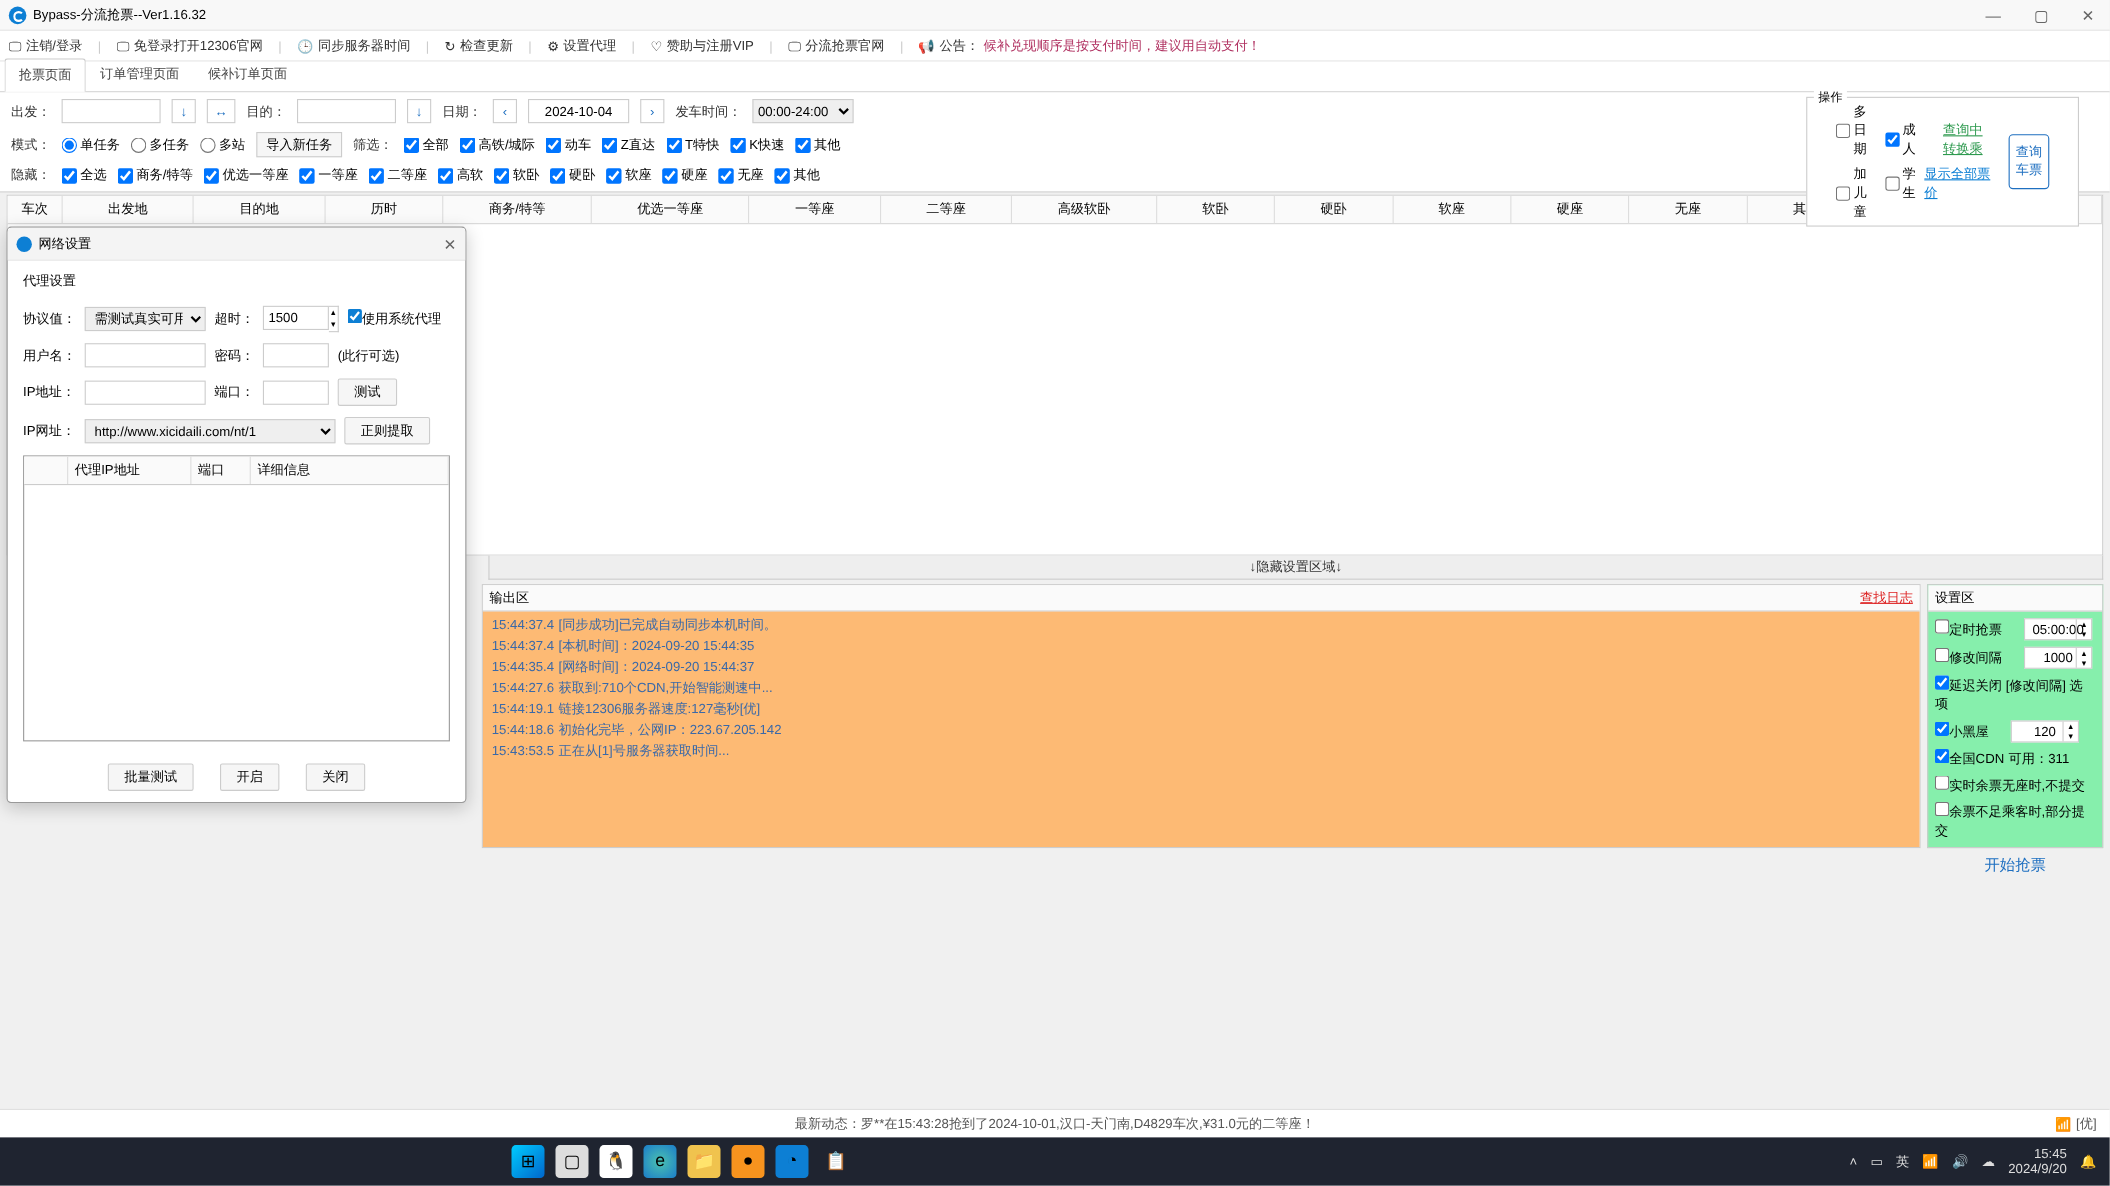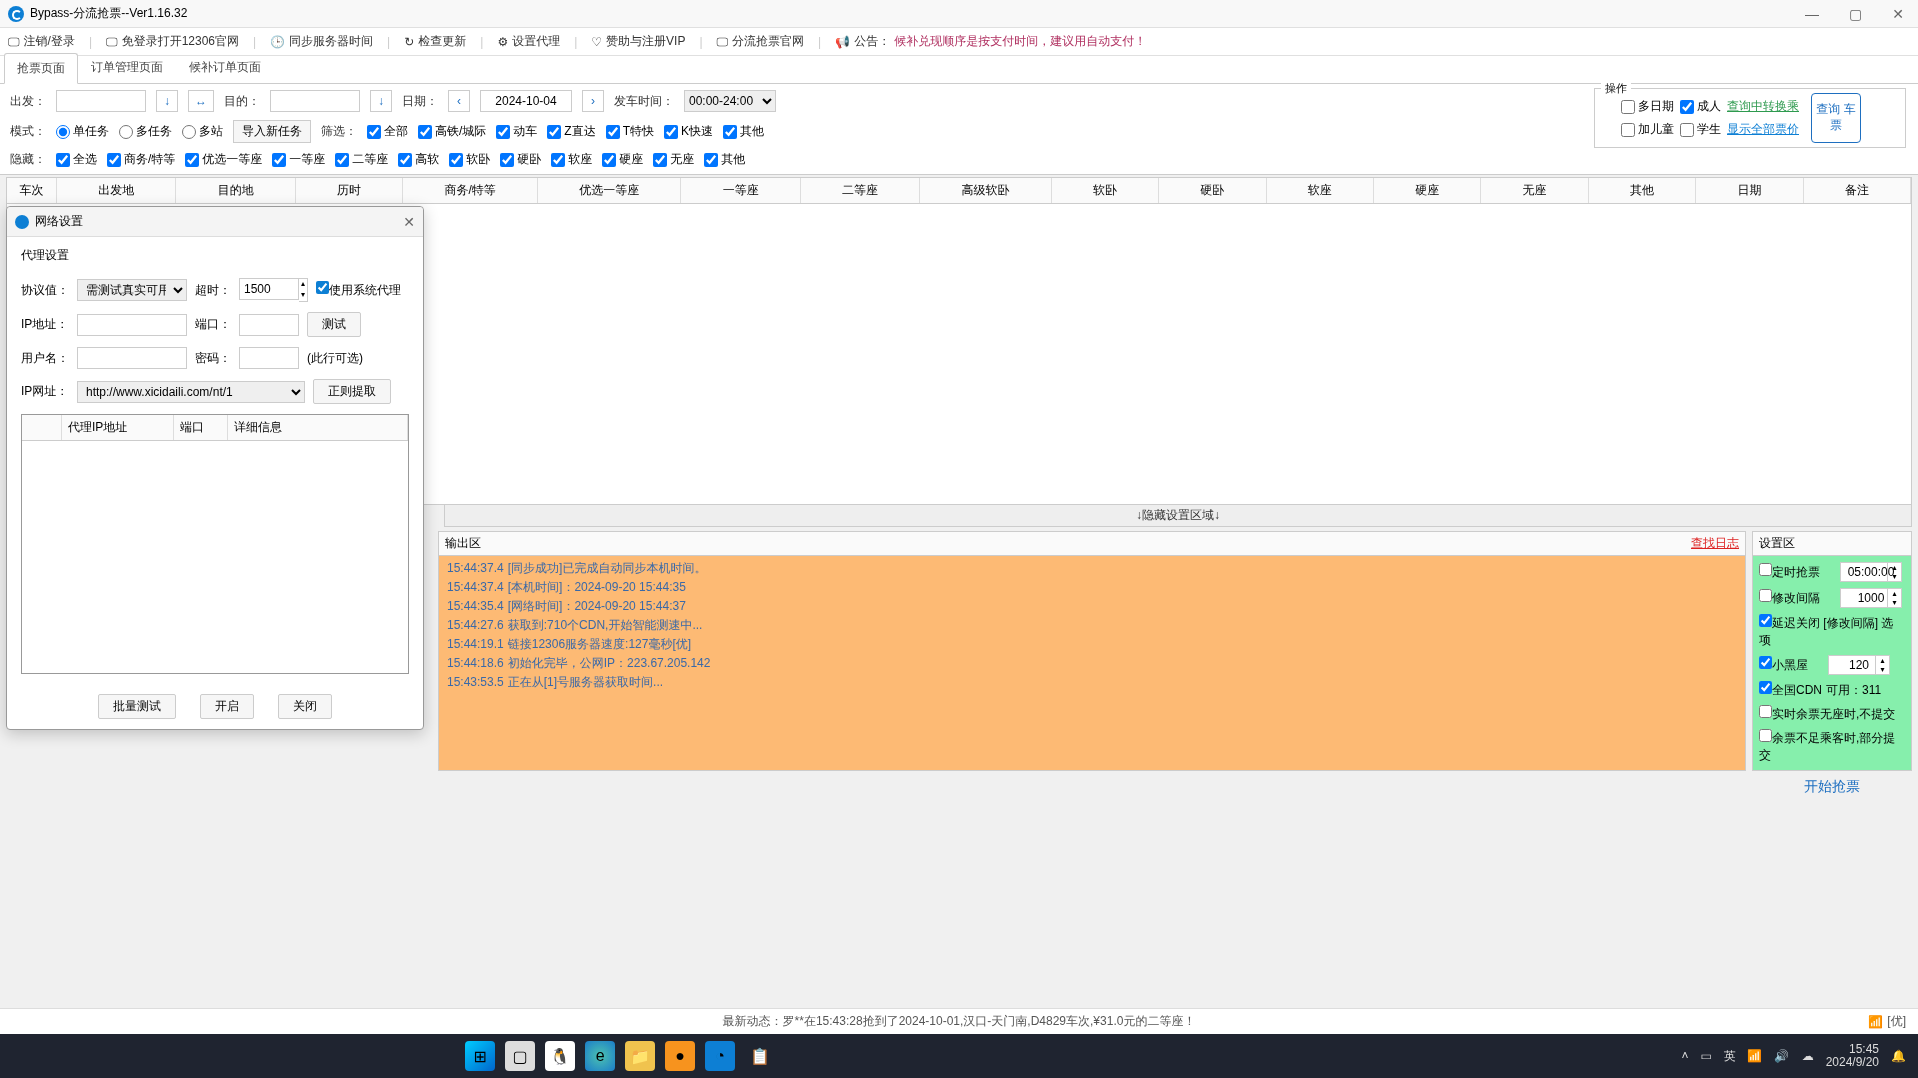--- a/index.html
+++ b/index.html
@@ -31,26 +31,26 @@
 .search-panel .btn-ico { width: 22px; height: 22px; border: 1px solid #ccc; background: #fff; color: #1e6fc0; cursor: pointer; }
 .search-panel .swap { width: 26px; height: 22px; border: 1px solid #ccc; background: #fff; color: #1e6fc0; cursor: pointer; }
 .search-panel .date-input { width: 92px; height: 22px; border: 1px solid #ccc; text-align: center; padding: 0 4px; }
 .search-panel select { height: 22px; border: 1px solid #ccc; }
 .search-panel .row { display: flex; align-items: center; gap: 10px; width: 100%; }
 .search-panel label.ck { display: flex; align-items: center; gap: 3px; }
 .search-panel input[type="checkbox"], .search-panel input[type="radio"] { width: 14px; height: 14px; }
 .search-panel .import-btn { padding: 2px 8px; border: 1px solid #ccc; background: #f6f6f6; cursor: pointer; }
 
 
-.ops-panel { position: absolute; right: 12px; top: 4px; border: 1px solid #ccc; padding: 4px 26px; background: #fff; width: 312px; }
+.ops-panel { position: absolute; right: 28px; top: 4px; border: 1px solid #ccc; padding: 4px 26px; background: #fff; width: 248px; }
 .ops-panel .ops-title { position: absolute; top: -8px; left: 6px; background: #fff; padding: 0 4px; font-size: 11px; }
 .ops-panel .ops-body { display: flex; align-items: center; gap: 6px; }
 .ops-panel .col { display: flex; flex-direction: column; gap: 6px; }
 .ops-panel .link { color: #0d7fd4; text-decoration: underline; cursor: pointer; }
-.ops-panel .link.green { color: #2e9a4f; }
+.ops-panel .link.green { color: #2e9a4f; margin-left: 17px; }
 .ops-panel .query-btn { width: 50px; height: 50px; border: 1px solid #1e6fc0; color: #1e6fc0; background: #fff; border-radius: 4px; display: flex; align-items: center; justify-content: center; text-align: center; cursor: pointer; line-height: 1.3; margin-left: 6px; }
 
 
 .data-table { background: #fff; border: 1px solid #ccc; margin: 2px 6px 0 6px; }
 .data-table .thead { display: flex; border-bottom: 1px solid #ccc; background: #fafafa; }
 .data-table .th { padding: 4px 6px; border-right: 1px solid #ddd; text-align: center; flex: 1 0 auto; font-size: 12px; }
 .data-table .th:first-child{ width:50px; flex:0 0 50px;}
 .data-table .tbody { height: 300px; background:#fff; }
 
 
@@ -400,32 +400,32 @@
       <span class="spinner-wrap">
           <input type="text" class="w60" value="1500" style="">
           <span class="spinner-btns">
             <span>▴</span>
             <span>▾</span>
           </span>
         </span>
       <label class="ck"><input type="checkbox" checked="" style="accent-color: rgb(13, 127, 212);"><span>使用系统代理</span></label>
     </div>
     <div class="form-row">
+      <span class="fl">用户名：</span>
+      <input type="text" class="w110" style="">
+      <span>密码：</span>
+      <input type="text" class="w60" style="">
+      <span>(此行可选)</span>
+    </div>
+    <div class="form-row">
       <span class="fl">IP地址：</span>
       <input type="text" class="w110" style="">
       <span>端口：</span>
       <input type="text" class="w60" style="">
       <button class="btn">测试</button>
-    </div>
-    <div class="form-row">
-      <span class="fl">用户名：</span>
-      <input type="text" class="w110" style="">
-      <span>密码：</span>
-      <input type="text" class="w60" style="">
-      <span>(此行可选)</span>
     </div>
     <div class="form-row">
       <span class="fl">IP网址：</span>
       <select class="url-input"><option>http://www.xicidaili.com/nt/1</option></select>
       <button class="btn">正则提取</button>
     </div>
     <div class="proxy-table">
       <div class="pthead">
         <div class="pth pth0"></div>
         <div class="pth pth1">代理IP地址</div>

